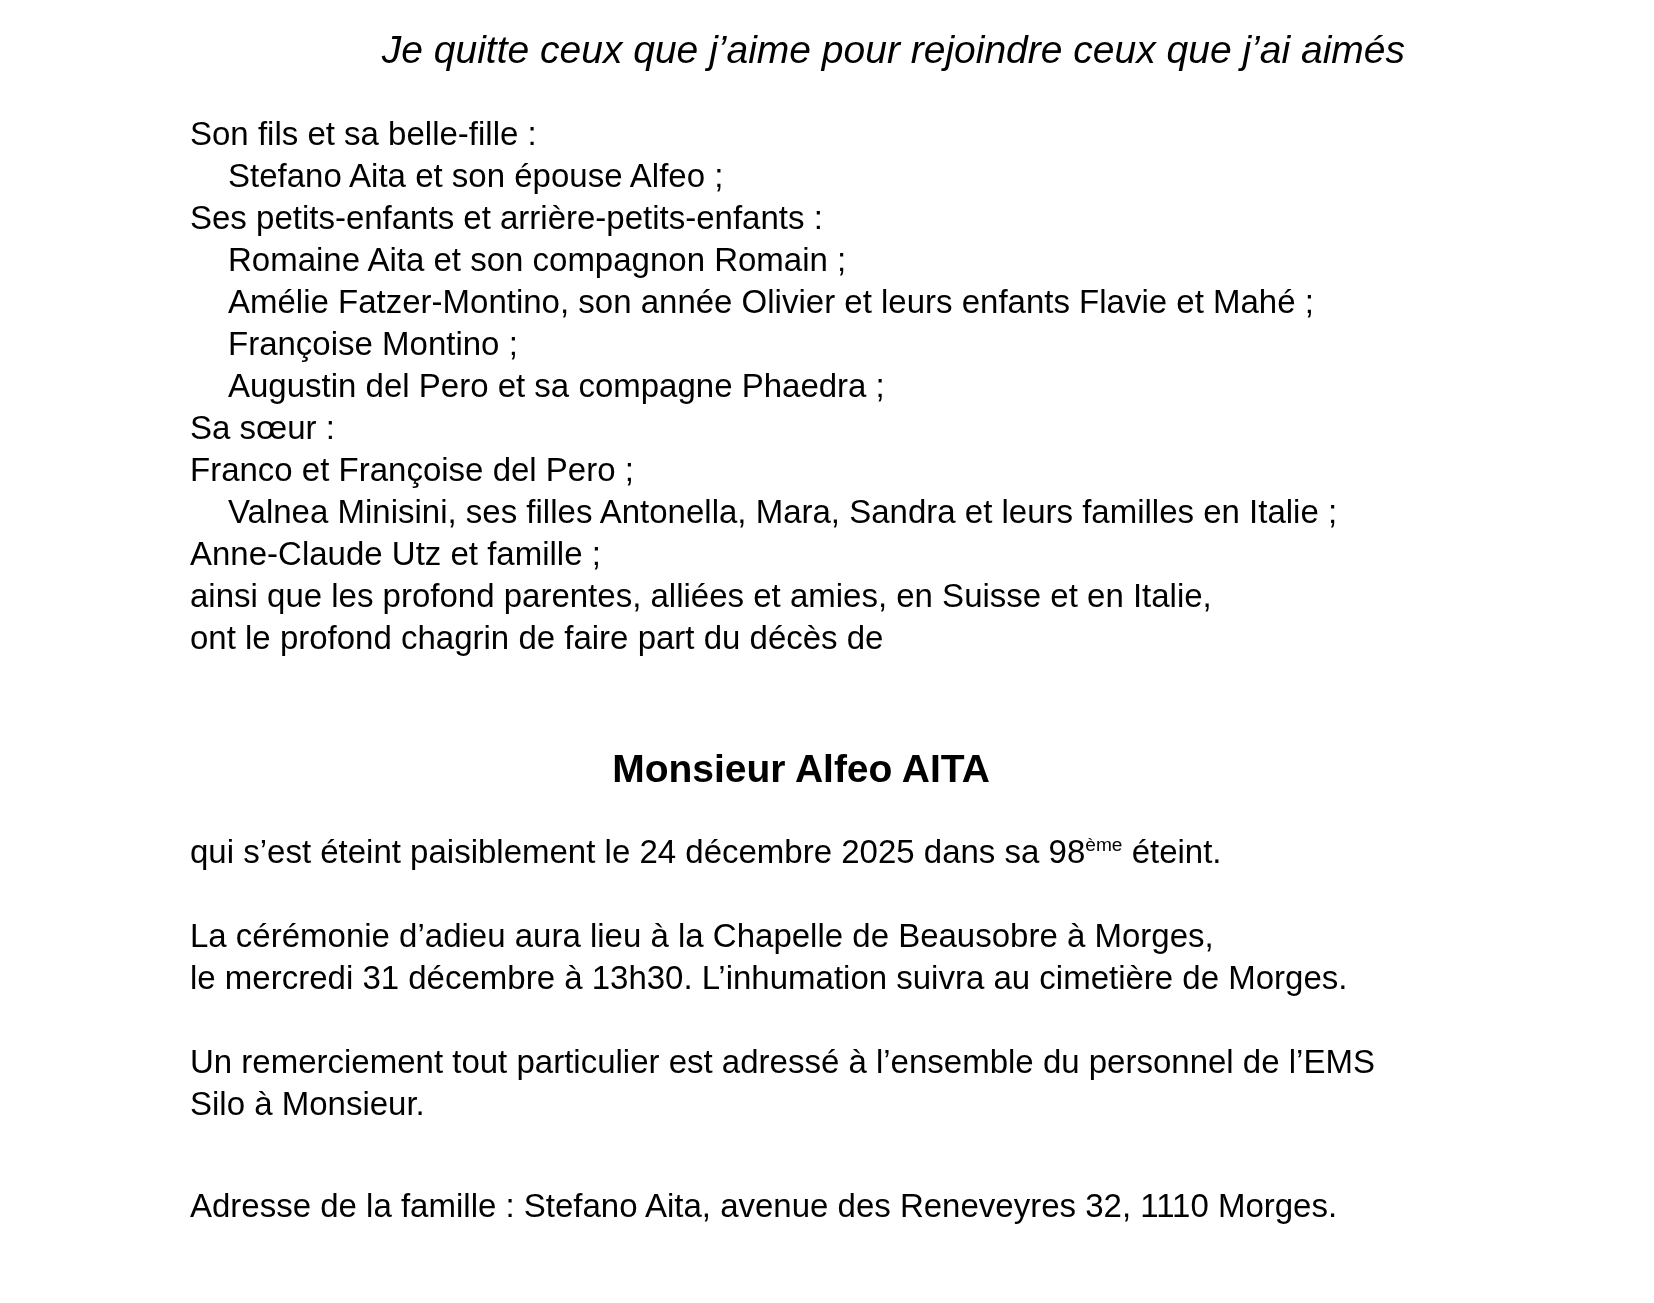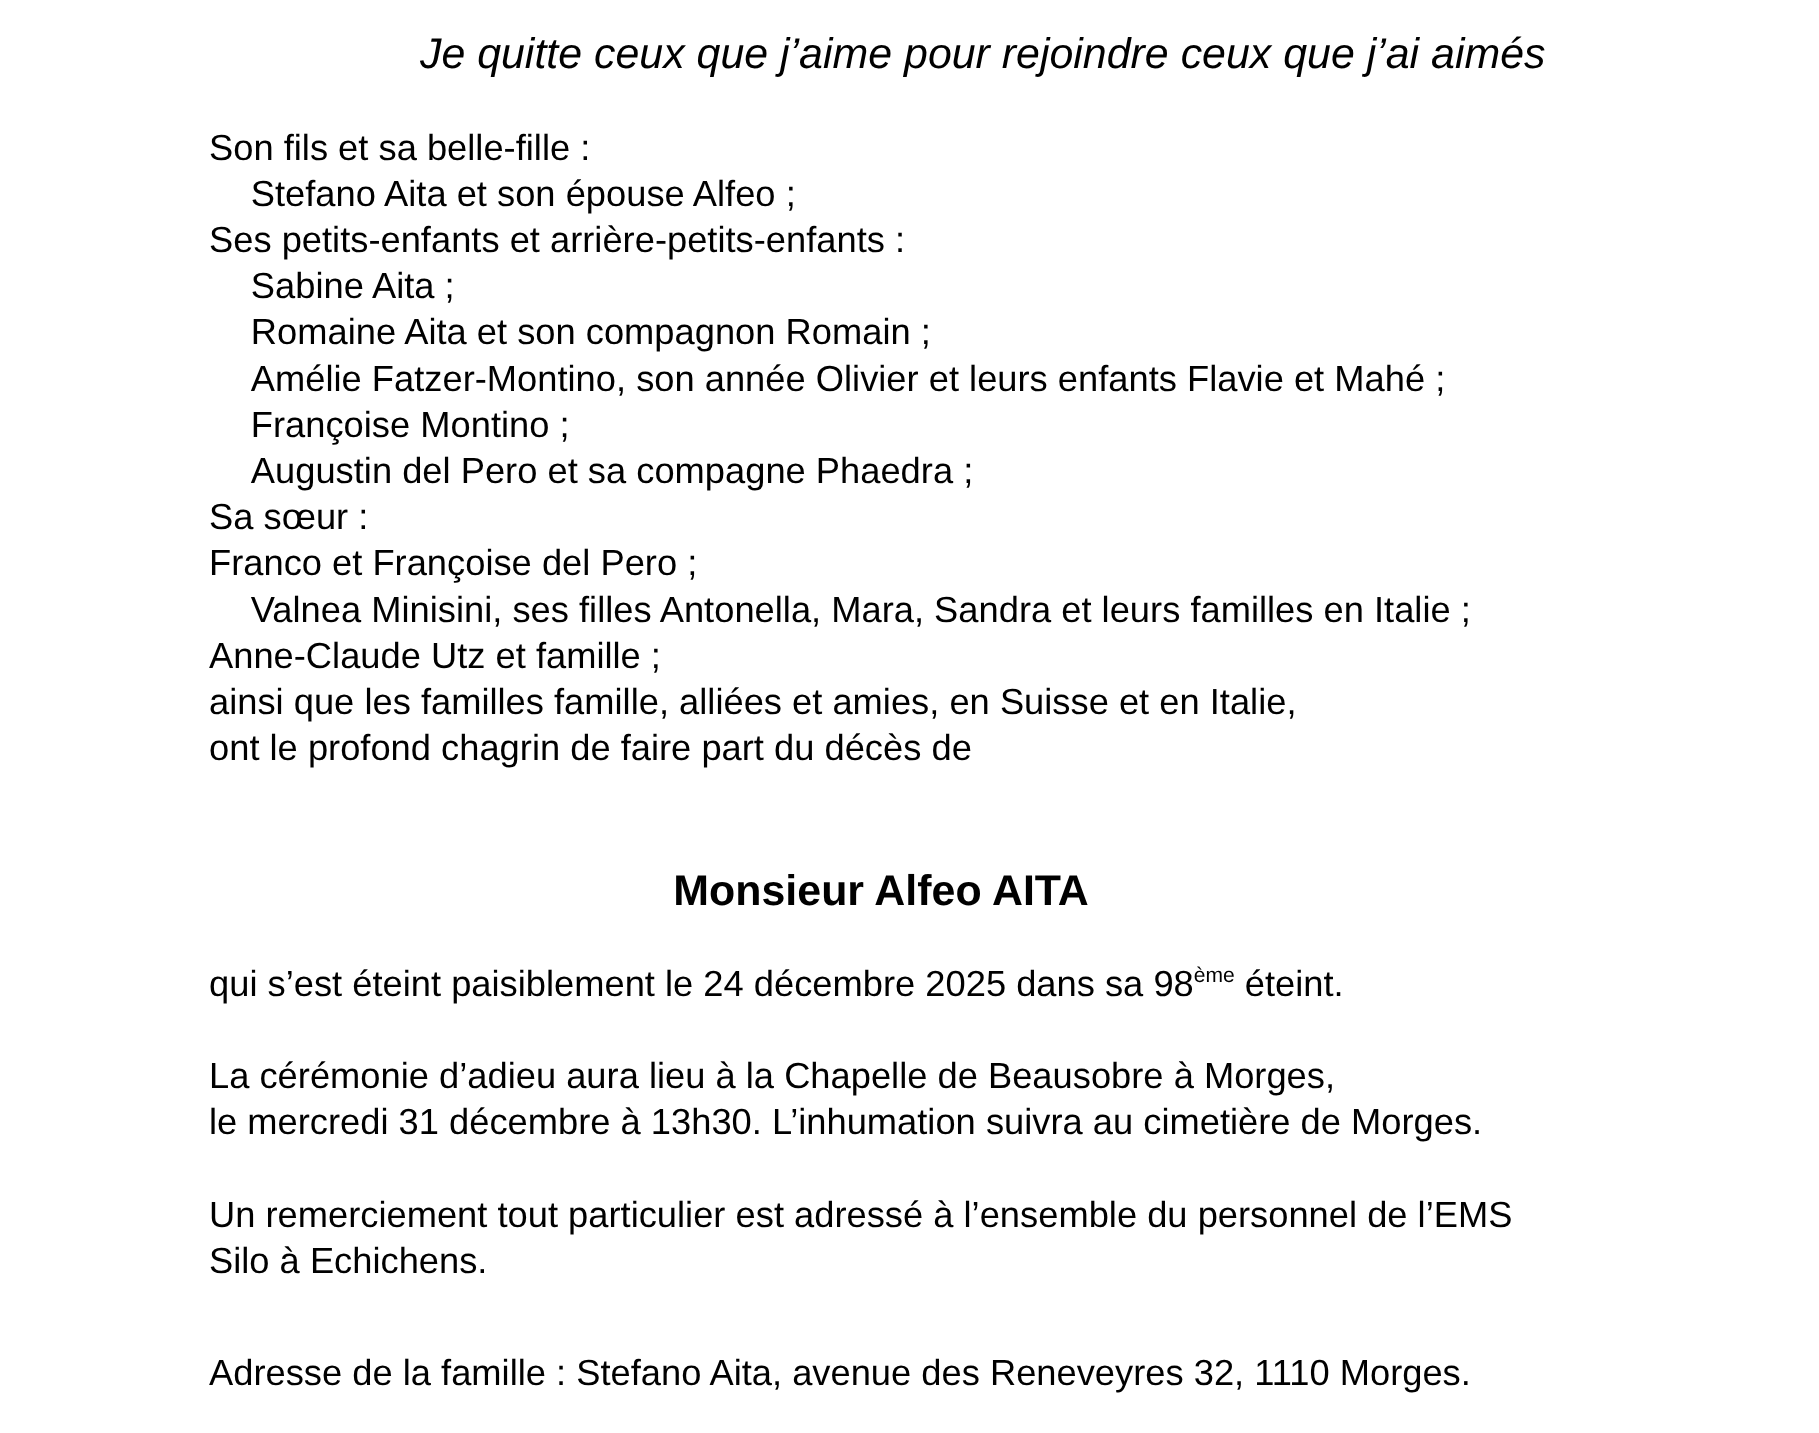--- a/index.html
+++ b/index.html
@@ -73,44 +73,43 @@
 <body>
 
 <div class="page">
 
   <div class="epigraph">Je quitte ceux que j’aime pour rejoindre ceux que j’ai aimés</div>
 
   <div class="family-list">
       <div class="line"><span>Son fils et sa belle-fille :</span></div>
       <div class="line indent"><span>Stefano </span><span class="b">Aita</span><span> et son épouse Alfeo ;</span></div>
       <div class="line"><span>Ses petits-enfants et arrière-petits-enfants :</span></div>
-      <div class="line indent"><span>Sabine </span><span class="b">Aita</span><span> ;</span></div>
       <div class="line indent"><span>Romaine </span><span class="b">Aita</span><span> et son compagnon Romain ;</span></div>
       <div class="line indent"><span>Amélie </span><span class="b">Fatzer-Montino</span><span>, son année Olivier et leurs enfants Flavie et Mahé ;</span></div>
       <div class="line indent"><span>Françoise </span><span class="b">Montino</span><span> ;</span></div>
       <div class="line indent"><span>Augustin </span><span class="b">del Pero</span><span> et sa compagne Phaedra ;</span></div>
       <div class="line"><span>Sa sœur :</span></div>
       <div class="line"><span>Franco et Françoise </span><span class="b">del Pero</span><span> ;</span></div>
       <div class="line indent"><span>Valnea </span><span class="b">Minisini</span><span>, ses filles Antonella, Mara, Sandra et leurs familles en Italie ;</span></div>
       <div class="line"><span>Anne-Claude </span><span class="b">Utz</span><span> et famille ;</span></div>
-      <div class="line"><span>ainsi que les familles famille, alliées et amies, en Suisse et en Italie,</span></div>
+      <div class="line"><span>ainsi que les profond parentes, alliées et amies, en Suisse et en Italie,</span></div>
       <div class="line"><span>ont le profond chagrin de faire part du décès de</span></div>
     </div>
 
   <div class="deceased-name">Monsieur Alfeo AITA</div>
 
   <div class="death-line">
     <span>qui s’est éteint paisiblement le 24 décembre 2025 dans sa 98</span><sup>ème</sup><span> éteint.</span>
   </div>
 
   <div class="ceremony-block">
     <div class="body-line">La cérémonie d’adieu aura lieu à la Chapelle de Beausobre à Morges,</div>
     <div class="body-line">le mercredi 31 décembre à 13h30. L’inhumation suivra au cimetière de Morges.</div>
   </div>
 
   <div class="thanks-block">
     <div class="body-line">Un remerciement tout particulier est adressé à l’ensemble du personnel de l’EMS</div>
-    <div class="body-line">Silo à Echichens.</div>
+    <div class="body-line">Silo à Monsieur.</div>
   </div>
 
   <div class="address-line"><span>Adresse de la famille : Stefano Aita, avenue des Reneveyres 32, 1110 </span><span class="b">Morges</span><span>.</span></div>
 
 </div>
 
 </body></html>

